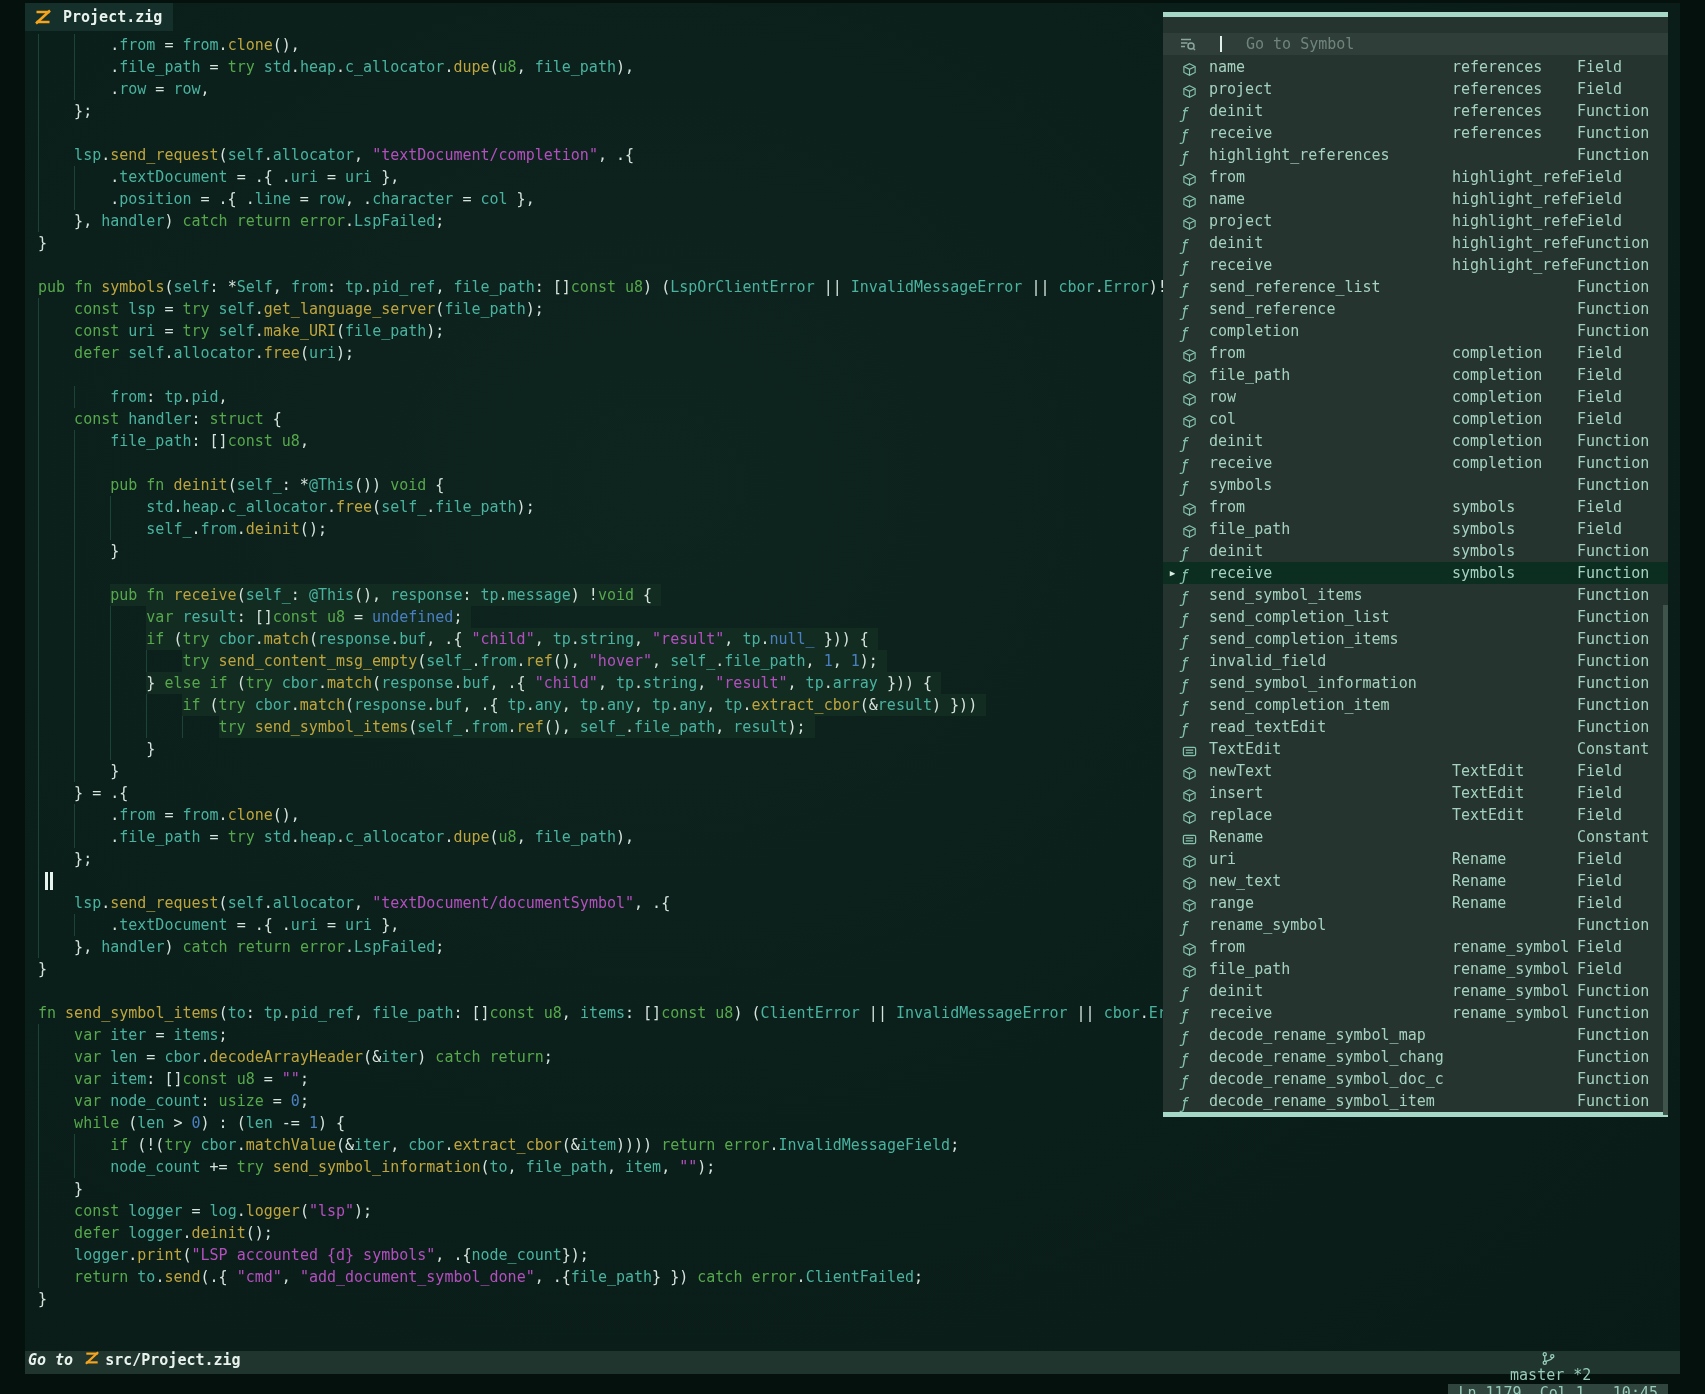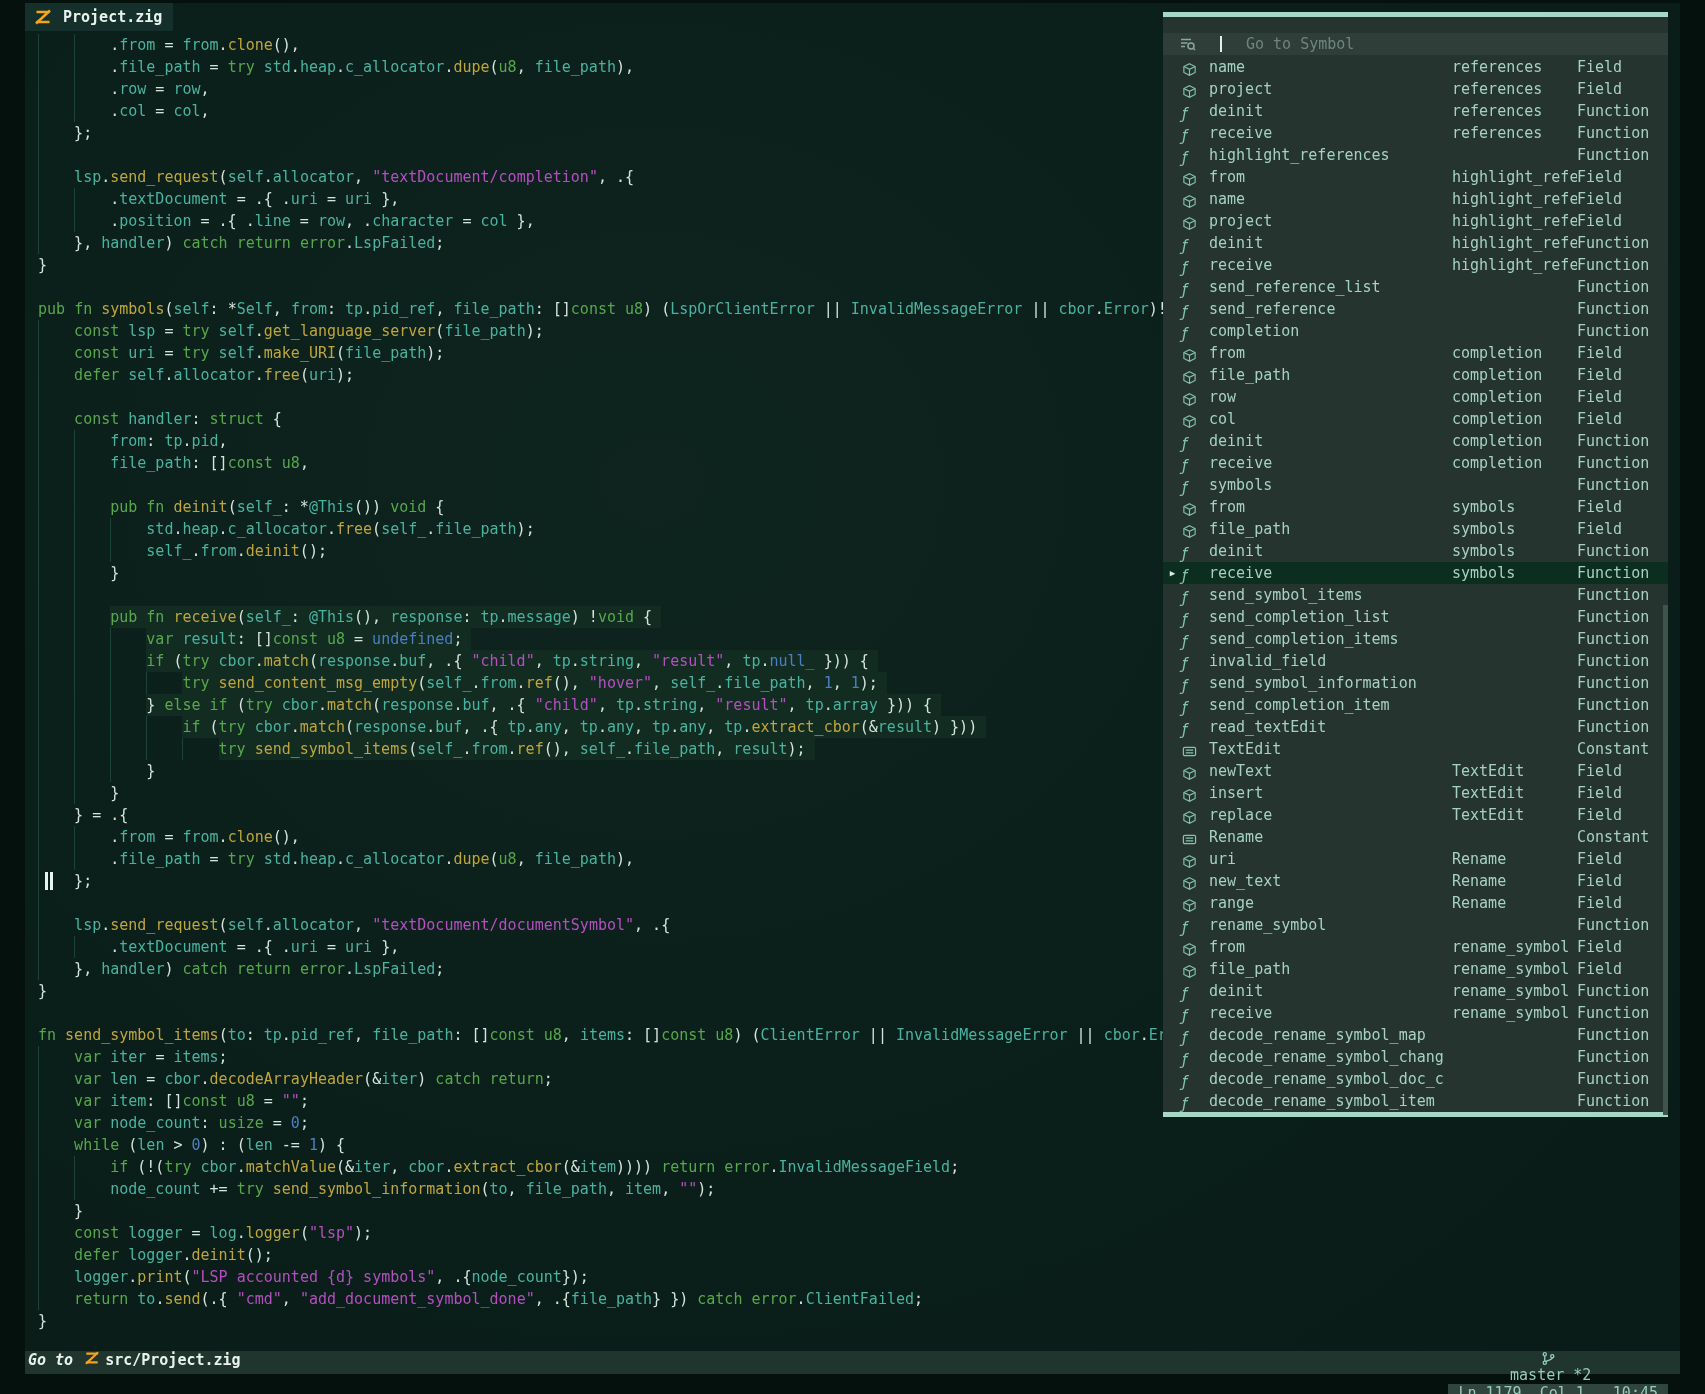--- a/index.html
+++ b/index.html
@@ -101,36 +101,35 @@
           <path d="M1.5 13 H14.5"></path>
       </svg>
     </span>
     <span class="tab-label">Project.zig</span>
   </div>
 
   <div id="code-editor">
       <div class="cl"><span class="guide"></span><span class="guide"></span><span><span class="tk-p">.</span><span class="tk-i">from</span><span class="tk-p"> = </span><span class="tk-i">from</span><span class="tk-p">.</span><span class="tk-f">clone</span><span class="tk-p">(),</span></span></div>
       <div class="cl"><span class="guide"></span><span class="guide"></span><span><span class="tk-p">.</span><span class="tk-i">file_path</span><span class="tk-p"> = </span><span class="tk-k">try</span><span class="tk-p"> </span><span class="tk-i">std</span><span class="tk-p">.</span><span class="tk-i">heap</span><span class="tk-p">.</span><span class="tk-i">c_allocator</span><span class="tk-p">.</span><span class="tk-f">dupe</span><span class="tk-p">(</span><span class="tk-k">u8</span><span class="tk-p">, </span><span class="tk-i">file_path</span><span class="tk-p">),</span></span></div>
       <div class="cl"><span class="guide"></span><span class="guide"></span><span><span class="tk-p">.</span><span class="tk-i">row</span><span class="tk-p"> = </span><span class="tk-i">row</span><span class="tk-p">,</span></span></div>
-      <div class="cl"><span class="guide"></span><span class="guide"></span><span><span class="tk-p">.</span><span class="tk-i">col</span><span class="tk-p"> = </span><span class="tk-i">col</span><span class="tk-p">,</span></span></div>
       <div class="cl"><span class="guide"></span><span><span class="tk-p">};</span></span></div>
       <div class="cl"><span class="guide"></span></div>
       <div class="cl"><span class="guide"></span><span><span class="tk-i">lsp</span><span class="tk-p">.</span><span class="tk-f">send_request</span><span class="tk-p">(</span><span class="tk-i">self</span><span class="tk-p">.</span><span class="tk-i">allocator</span><span class="tk-p">, </span><span class="tk-s">"textDocument/completion"</span><span class="tk-p">, .{</span></span></div>
       <div class="cl"><span class="guide"></span><span class="guide"></span><span><span class="tk-p">.</span><span class="tk-i">textDocument</span><span class="tk-p"> = .{ .</span><span class="tk-i">uri</span><span class="tk-p"> = </span><span class="tk-i">uri</span><span class="tk-p"> },</span></span></div>
       <div class="cl"><span class="guide"></span><span class="guide"></span><span><span class="tk-p">.</span><span class="tk-i">position</span><span class="tk-p"> = .{ .</span><span class="tk-i">line</span><span class="tk-p"> = </span><span class="tk-i">row</span><span class="tk-p">, .</span><span class="tk-i">character</span><span class="tk-p"> = </span><span class="tk-i">col</span><span class="tk-p"> },</span></span></div>
       <div class="cl"><span class="guide"></span><span><span class="tk-p">}, </span><span class="tk-i">handler</span><span class="tk-p">) </span><span class="tk-k">catch</span><span class="tk-p"> </span><span class="tk-k">return</span><span class="tk-p"> </span><span class="tk-k">error</span><span class="tk-p">.</span><span class="tk-i">LspFailed</span><span class="tk-p">;</span></span></div>
       <div class="cl"><span><span class="tk-p">}</span></span></div>
       <div class="cl"></div>
       <div class="cl"><span><span class="tk-k">pub</span><span class="tk-p"> </span><span class="tk-k">fn</span><span class="tk-p"> </span><span class="tk-f">symbols</span><span class="tk-p">(</span><span class="tk-i">self</span><span class="tk-p">: *</span><span class="tk-i">Self</span><span class="tk-p">, </span><span class="tk-i">from</span><span class="tk-p">: </span><span class="tk-i">tp</span><span class="tk-p">.</span><span class="tk-i">pid_ref</span><span class="tk-p">, </span><span class="tk-i">file_path</span><span class="tk-p">: []</span><span class="tk-k">const</span><span class="tk-p"> </span><span class="tk-k">u8</span><span class="tk-p">) (</span><span class="tk-i">LspOrClientError</span><span class="tk-p"> || </span><span class="tk-i">InvalidMessageError</span><span class="tk-p"> || </span><span class="tk-i">cbor</span><span class="tk-p">.</span><span class="tk-i">Error</span><span class="tk-p">)!</span></span></div>
       <div class="cl"><span class="guide"></span><span><span class="tk-k">const</span><span class="tk-p"> </span><span class="tk-i">lsp</span><span class="tk-p"> = </span><span class="tk-k">try</span><span class="tk-p"> </span><span class="tk-i">self</span><span class="tk-p">.</span><span class="tk-f">get_language_server</span><span class="tk-p">(</span><span class="tk-i">file_path</span><span class="tk-p">);</span></span></div>
       <div class="cl"><span class="guide"></span><span><span class="tk-k">const</span><span class="tk-p"> </span><span class="tk-i">uri</span><span class="tk-p"> = </span><span class="tk-k">try</span><span class="tk-p"> </span><span class="tk-i">self</span><span class="tk-p">.</span><span class="tk-f">make_URI</span><span class="tk-p">(</span><span class="tk-i">file_path</span><span class="tk-p">);</span></span></div>
       <div class="cl"><span class="guide"></span><span><span class="tk-k">defer</span><span class="tk-p"> </span><span class="tk-i">self</span><span class="tk-p">.</span><span class="tk-i">allocator</span><span class="tk-p">.</span><span class="tk-f">free</span><span class="tk-p">(</span><span class="tk-i">uri</span><span class="tk-p">);</span></span></div>
       <div class="cl"><span class="guide"></span></div>
+      <div class="cl"><span class="guide"></span><span class="guide"></span><span><span class="tk-i">from</span><span class="tk-p">: </span><span class="tk-i">tp</span><span class="tk-p">.</span><span class="tk-i">pid</span><span class="tk-p">,</span></span></div>
       <div class="cl"><span class="guide"></span><span><span class="tk-k">const</span><span class="tk-p"> </span><span class="tk-i">handler</span><span class="tk-p">: </span><span class="tk-k">struct</span><span class="tk-p"> {</span></span></div>
-      <div class="cl"><span class="guide"></span><span class="guide"></span><span><span class="tk-i">from</span><span class="tk-p">: </span><span class="tk-i">tp</span><span class="tk-p">.</span><span class="tk-i">pid</span><span class="tk-p">,</span></span></div>
       <div class="cl"><span class="guide"></span><span class="guide"></span><span><span class="tk-i">file_path</span><span class="tk-p">: []</span><span class="tk-k">const</span><span class="tk-p"> </span><span class="tk-k">u8</span><span class="tk-p">,</span></span></div>
       <div class="cl"><span class="guide"></span><span class="guide"></span></div>
       <div class="cl"><span class="guide"></span><span class="guide"></span><span><span class="tk-k">pub</span><span class="tk-p"> </span><span class="tk-k">fn</span><span class="tk-p"> </span><span class="tk-f">deinit</span><span class="tk-p">(</span><span class="tk-i">self_</span><span class="tk-p">: *</span><span class="tk-i">@This</span><span class="tk-p">()) </span><span class="tk-k">void</span><span class="tk-p"> {</span></span></div>
       <div class="cl"><span class="guide"></span><span class="guide"></span><span class="guide"></span><span><span class="tk-i">std</span><span class="tk-p">.</span><span class="tk-i">heap</span><span class="tk-p">.</span><span class="tk-i">c_allocator</span><span class="tk-p">.</span><span class="tk-f">free</span><span class="tk-p">(</span><span class="tk-i">self_</span><span class="tk-p">.</span><span class="tk-i">file_path</span><span class="tk-p">);</span></span></div>
       <div class="cl"><span class="guide"></span><span class="guide"></span><span class="guide"></span><span><span class="tk-i">self_</span><span class="tk-p">.</span><span class="tk-i">from</span><span class="tk-p">.</span><span class="tk-f">deinit</span><span class="tk-p">();</span></span></div>
       <div class="cl"><span class="guide"></span><span class="guide"></span><span><span class="tk-p">}</span></span></div>
       <div class="cl"><span class="guide"></span><span class="guide"></span></div>
       <div class="cl"><span class="guide"></span><span class="guide"></span><span class="hl"><span class="tk-k">pub</span><span class="tk-p"> </span><span class="tk-k">fn</span><span class="tk-p"> </span><span class="tk-f">receive</span><span class="tk-p">(</span><span class="tk-i">self_</span><span class="tk-p">: </span><span class="tk-i">@This</span><span class="tk-p">(), </span><span class="tk-i">response</span><span class="tk-p">: </span><span class="tk-i">tp</span><span class="tk-p">.</span><span class="tk-i">message</span><span class="tk-p">) !</span><span class="tk-k">void</span><span class="tk-p"> {</span></span></div>
       <div class="cl"><span class="guide"></span><span class="guide"></span><span class="guide"></span><span class="hl"><span class="tk-k">var</span><span class="tk-p"> </span><span class="tk-i">result</span><span class="tk-p">: []</span><span class="tk-k">const</span><span class="tk-p"> </span><span class="tk-k">u8</span><span class="tk-p"> = </span><span class="tk-n">undefined</span><span class="tk-p">;</span></span></div>
       <div class="cl"><span class="guide"></span><span class="guide"></span><span class="guide"></span><span class="hl"><span class="tk-k">if</span><span class="tk-p"> (</span><span class="tk-k">try</span><span class="tk-p"> </span><span class="tk-i">cbor</span><span class="tk-p">.</span><span class="tk-f">match</span><span class="tk-p">(</span><span class="tk-i">response</span><span class="tk-p">.</span><span class="tk-i">buf</span><span class="tk-p">, .{ </span><span class="tk-s">"child"</span><span class="tk-p">, </span><span class="tk-i">tp</span><span class="tk-p">.</span><span class="tk-i">string</span><span class="tk-p">, </span><span class="tk-s">"result"</span><span class="tk-p">, </span><span class="tk-i">tp</span><span class="tk-p">.</span><span class="tk-n">null_</span><span class="tk-p"> })) {</span></span></div>

